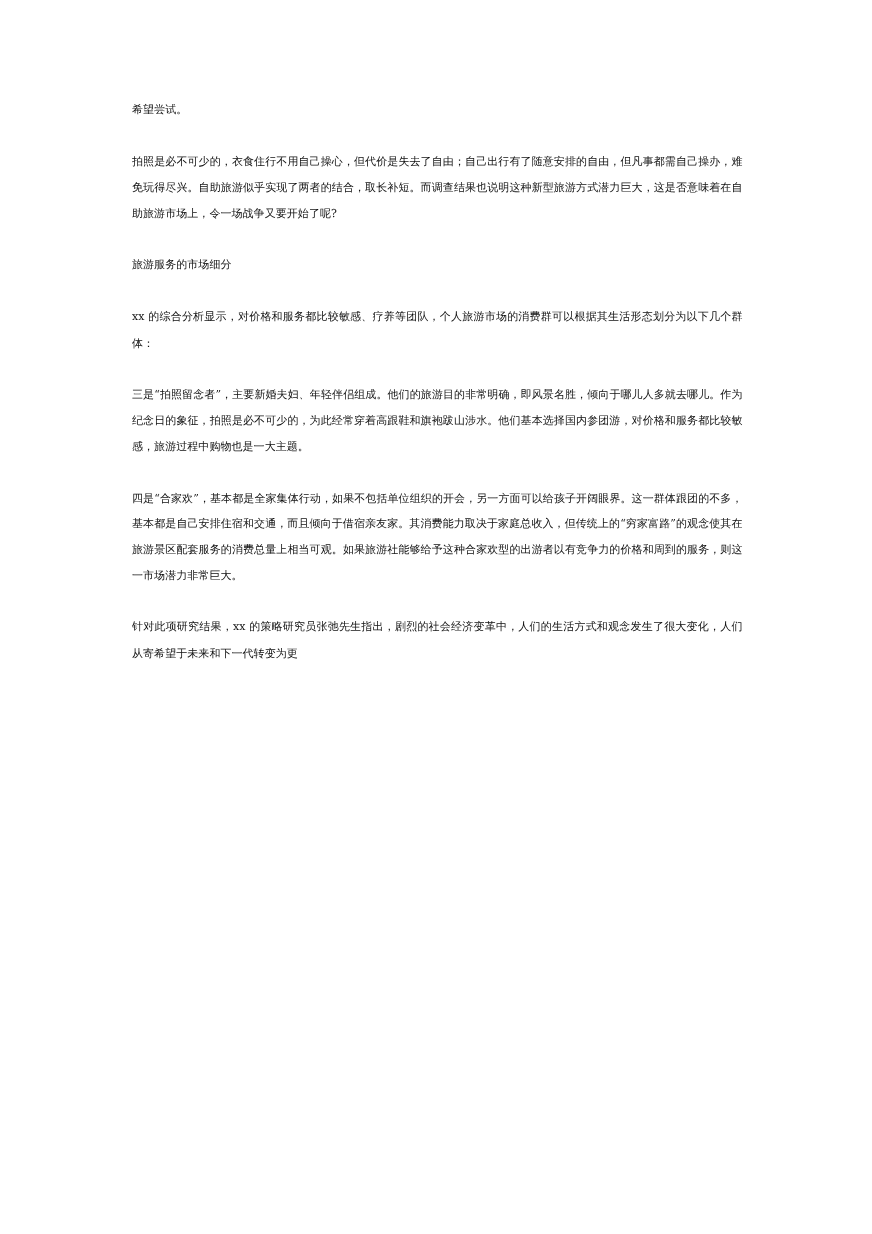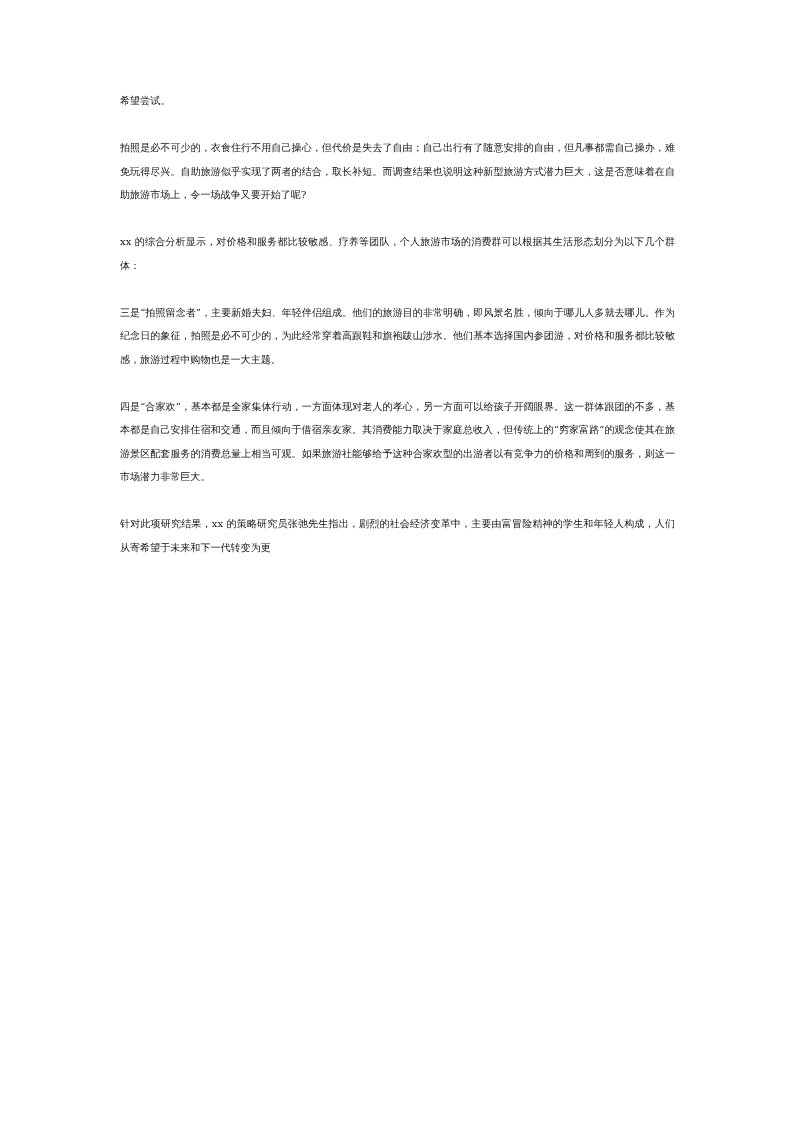--- a/index.html
+++ b/index.html
@@ -33,17 +33,18 @@
     .heading {
       font-weight: normal;
     }
   </style>
 </head>
 <body>
 
 <div class="page">
   <p class="para">希望尝试。</p>
   <p class="para">拍照是必不可少的，衣食住行不用自己操心，但代价是失去了自由；自己出行有了随意安排的自由，但凡事都需自己操办，难免玩得尽兴。自助旅游似乎实现了两者的结合，取长补短。而调查结果也说明这种新型旅游方式潜力巨大，这是否意味着在自助旅游市场上，令一场战争又要开始了呢?</p>
+  <p class="para heading">旅游服务的市场细分</p>
   <p class="para">xx 的综合分析显示，对价格和服务都比较敏感、疗养等团队，个人旅游市场的消费群可以根据其生活形态划分为以下几个群体：</p>
   <p class="para">三是“拍照留念者”，主要新婚夫妇、年轻伴侣组成。他们的旅游目的非常明确，即风景名胜，倾向于哪儿人多就去哪儿。作为纪念日的象征，拍照是必不可少的，为此经常穿着高跟鞋和旗袍跋山涉水。他们基本选择国内参团游，对价格和服务都比较敏感，旅游过程中购物也是一大主题。</p>
-  <p class="para">四是“合家欢”，基本都是全家集体行动，一方面体现对老人的孝心，另一方面可以给孩子开阔眼界。这一群体跟团的不多，基本都是自己安排住宿和交通，而且倾向于借宿亲友家。其消费能力取决于家庭总收入，但传统上的“穷家富路”的观念使其在旅游景区配套服务的消费总量上相当可观。如果旅游社能够给予这种合家欢型的出游者以有竞争力的价格和周到的服务，则这一市场潜力非常巨大。</p>
-  <p class="para">针对此项研究结果，xx 的策略研究员张弛先生指出，剧烈的社会经济变革中，主要由富冒险精神的学生和年轻人构成，人们从寄希望于未来和下一代转变为更</p>
+  <p class="para">四是“合家欢”，基本都是全家集体行动，如果不包括单位组织的开会，另一方面可以给孩子开阔眼界。这一群体跟团的不多，基本都是自己安排住宿和交通，而且倾向于借宿亲友家。其消费能力取决于家庭总收入，但传统上的“穷家富路”的观念使其在旅游景区配套服务的消费总量上相当可观。如果旅游社能够给予这种合家欢型的出游者以有竞争力的价格和周到的服务，则这一市场潜力非常巨大。</p>
+  <p class="para">针对此项研究结果，xx 的策略研究员张弛先生指出，剧烈的社会经济变革中，人们的生活方式和观念发生了很大变化，人们从寄希望于未来和下一代转变为更</p>
 </div>
 
 </body></html>

